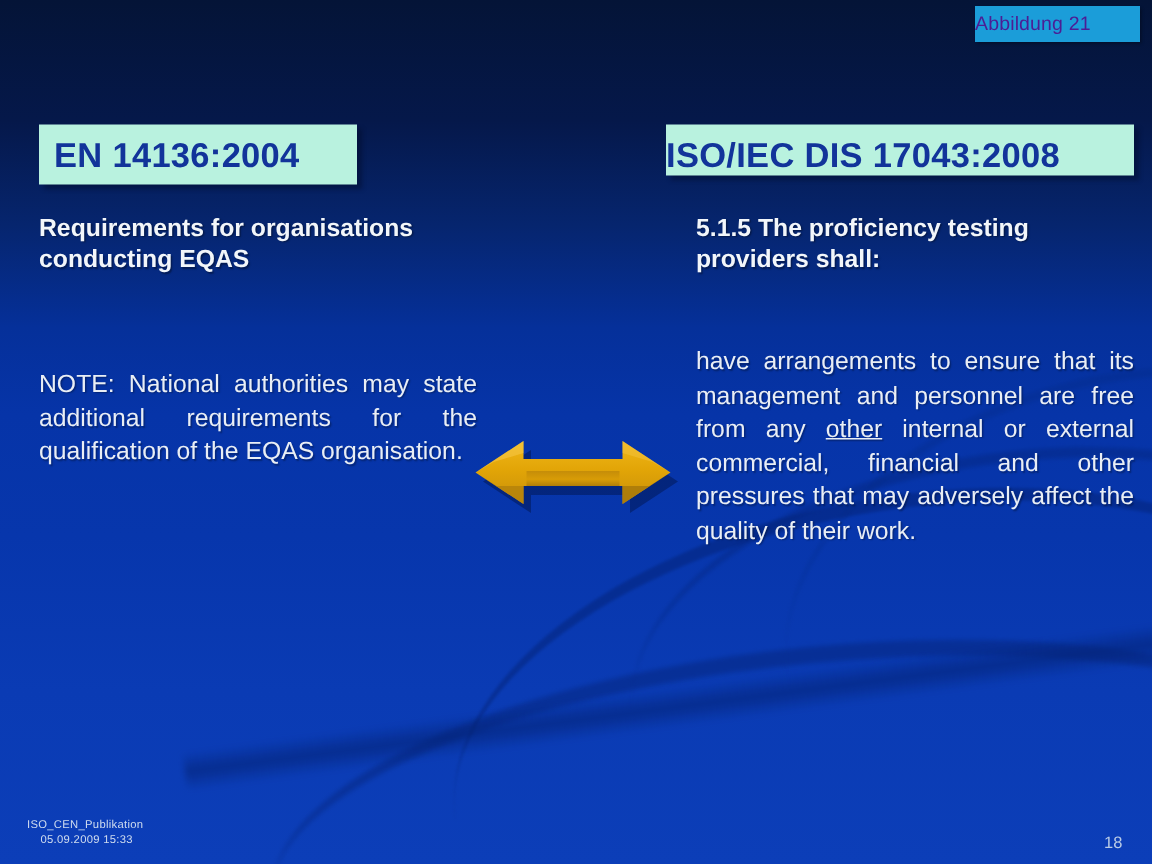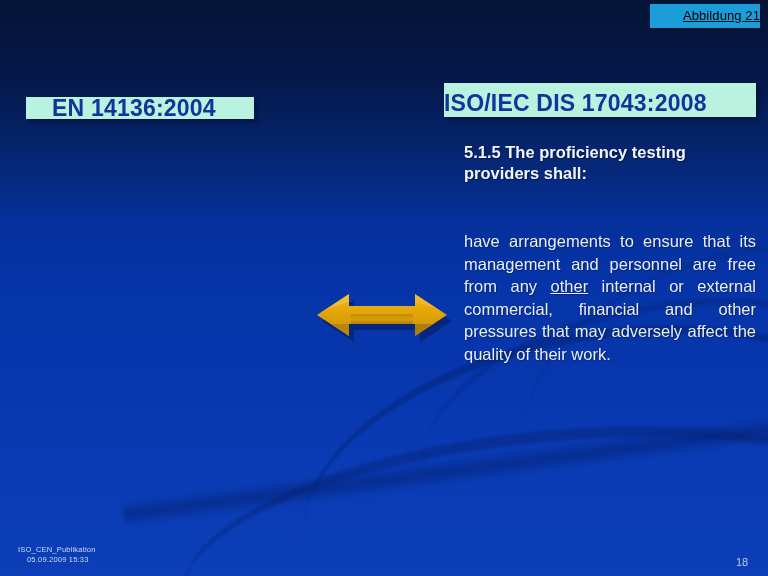--- a/index.html
+++ b/index.html
@@ -80,47 +80,46 @@
   }
 
   
   .badge {
     position: absolute;
     left: 650px;
     top: 4px;
     width: 110px;
     height: 24px;
     background: #1b9dd9;
-    color: #000000;
+    color: #4c1d95;
     font-size: 13px;
     line-height: 24px;
-    text-align: right;
+    text-align: left;
     letter-spacing: 0.1px;
     box-shadow: 1px 1px 2px rgba(0,0,0,0.35);
-    text-decoration: underline;
   }
 
   
   .title-box {
     position: absolute;
     background: #b9f2df;
     color: #12349a;
     font-size: 23px;
     font-weight: bold;
     letter-spacing: 0.2px;
     display: flex;
     align-items: center;
     box-shadow: 3px 3px 3px rgba(0, 10, 40, 0.45);
   }
   .title-left {
     left: 26px;
-    top: 97px;
+    top: 83px;
     width: 202px;
-    height: 22px;
-    padding-left: 26px;
+    height: 40px;
+    padding-left: 10px;
   }
   .title-right {
     left: 444px;
     top: 83px;
     width: 312px;
     height: 34px;
     padding-left: 0;
     align-items: flex-end;
   }
 
@@ -197,21 +196,23 @@
 
   <div class="title-box title-left">
     <span>EN 14136:2004</span>
   </div>
 
   <div class="title-box title-right">
     <span>ISO/IEC DIS 17043:2008</span>
   </div>
 
   <div class="col col-left">
+    <p class="col-heading">Requirements for organisations conducting EQAS</p>
     <div class="spacer-para"></div>
+    <p class="col-body note-para">NOTE: National authorities may state additional requirements for the qualification of the EQAS organisation.</p>
   </div>
 
   <div class="col col-right">
     <p class="col-heading">5.1.5 The proficiency testing providers shall:</p>
     <div class="spacer-para"></div>
     <p class="col-body"><span>have arrangements to ensure that its management and personnel are free from any </span><span class="u">other</span><span> internal or external commercial, financial and other pressures that may adversely affect the quality of their work.</span></p>
   </div>
 
   <div class="arrow-wrap">
     <svg width="140" height="52" viewBox="0 0 140 52" xmlns="http://www.w3.org/2000/svg">

